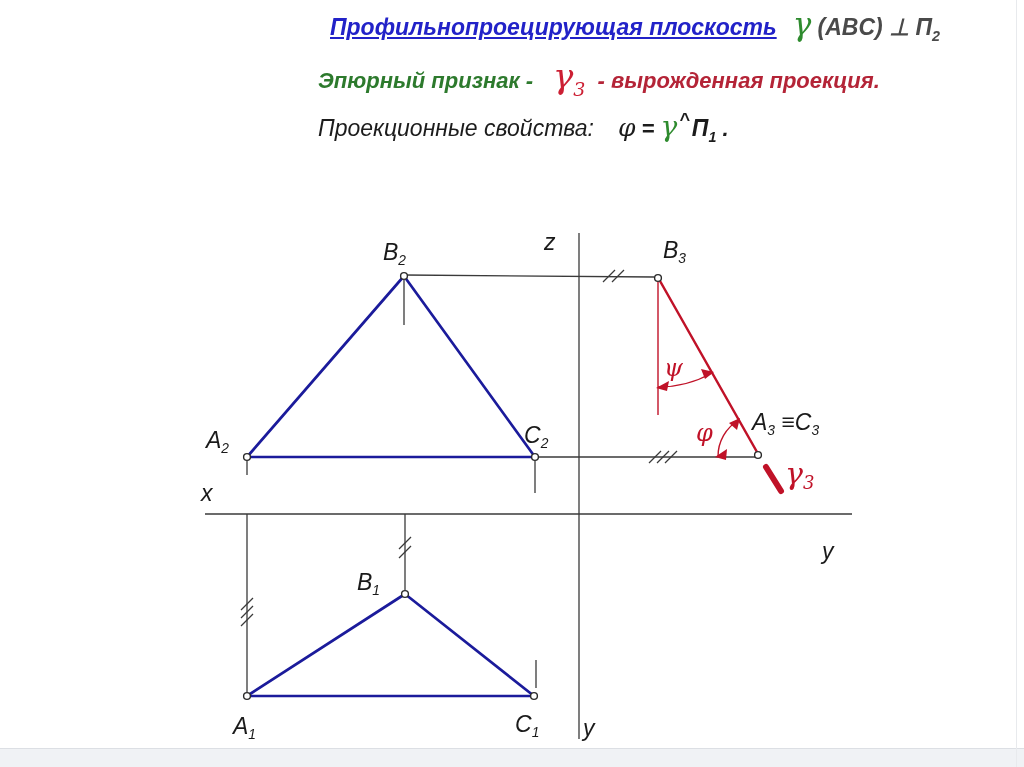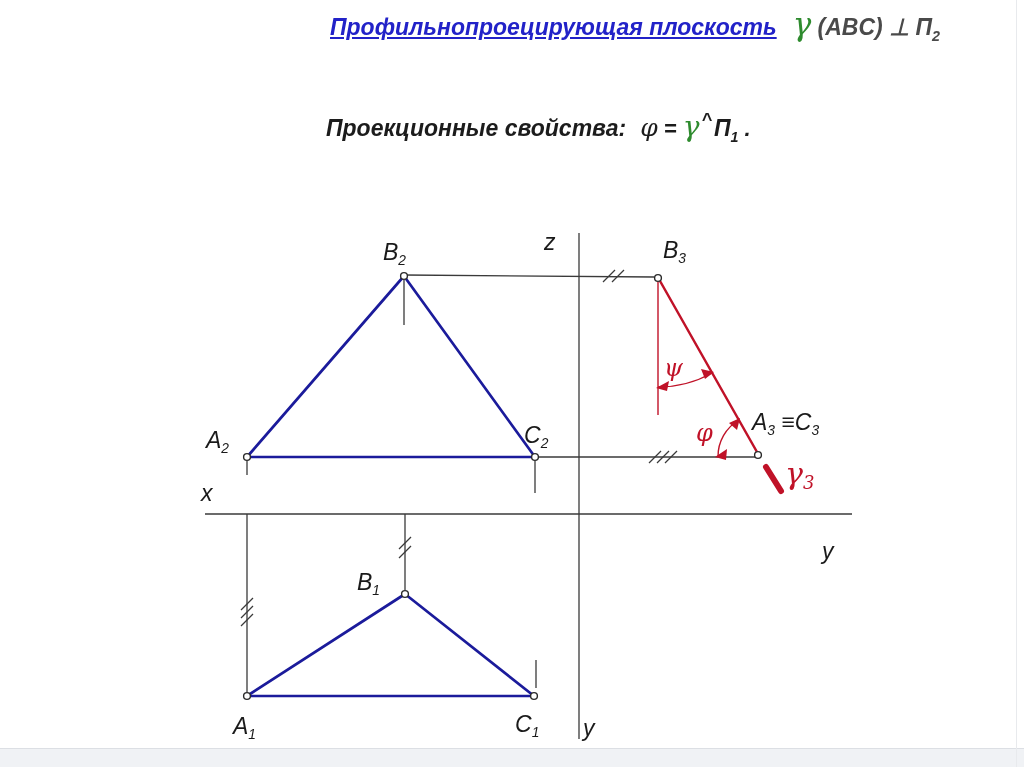--- a/index.html
+++ b/index.html
@@ -17,22 +17,22 @@
   .t-title{font-weight:bold;font-size:23px;color:#2222c8;text-decoration:underline;}
   .t-gamma-big{font-family:"DejaVu Serif",serif;font-size:31px;color:#2e8b2e;margin-left:16px;}
   .t-mid{font-weight:bold;font-size:23px;color:#4a4a4a;}
   .t-mid sub,.t-pi sub{font-size:62%;}
 
   .t-green{font-weight:bold;font-size:22px;color:#2d7a2d;}
   .t-g3{font-family:"DejaVu Serif",serif;font-size:34px;color:#cc1f33;margin:0 12px 0 20px;}
   .t-g3 sub{font-size:56%;}
   .t-darkred{font-weight:bold;font-size:22px;color:#b42437;}
 
-  .t-dark{font-weight:bold;font-size:23px;color:#1c1c1c;margin-left:8px;}
-  .t-f{margin-left:14px;}
+  .t-dark{font-weight:normal;font-size:23px;color:#1c1c1c;}
+  .t-f{margin-left:24px;}
   .t-sym{font-family:"DejaVu Serif",serif;font-size:25px;color:#1c1c1c;}
   .t-eq{font-weight:bold;font-size:22px;color:#1c1c1c;}
   .t-gg{font-family:"DejaVu Serif",serif;font-size:28px;color:#2e8b2e;}
   .t-gdark{font-family:"DejaVu Serif",serif;font-size:28px;color:#1c1c1c;}
   .t-caret{font-weight:bold;font-size:18px;color:#1c1c1c;vertical-align:10px;margin:0 2px;}
   .t-pi{font-weight:bold;font-size:23px;color:#1c1c1c;}
 
   
   .seg-thin{stroke:#3a3a3a;stroke-width:1.3;fill:none;}
   .seg-blue{stroke:#1b1b9b;stroke-width:2.7;fill:none;stroke-linecap:round;}
@@ -113,20 +113,23 @@
       <text x="515" y="732" class="lbl-dark"><tspan>C</tspan><tspan dy="5" font-size="60%">1</tspan></text>
       <text x="664" y="376" class="lbl-red"><tspan>ψ</tspan></text>
       <text x="696" y="441" class="lbl-red"><tspan>φ</tspan></text>
       <text x="785" y="484" class="lbl-gred"><tspan>γ</tspan><tspan dy="5" font-size="60%">3</tspan></text>
     </svg>
 
   <div class="hline l1">
     <span class="t-title">Профильнопроецирующая плоскость</span><span class="t-gamma-big">γ</span><span class="t-mid"><span> (ABC) ⊥ П</span><sub>2</sub></span>
   </div>
 
+  <div class="hline l2">
+    <span class="t-green">Эпюрный признак -</span><span class="t-g3"><span>γ</span><sub>3</sub></span><span class="t-darkred">- вырожденная проекция.</span>
+  </div>
 
   <div class="hline l3">
     <span class="t-dark">Проекционные свойства:</span><span class="t-f"><span class="t-sym">φ</span><span class="t-eq"> = </span><span class="t-gg">γ</span><span class="t-caret">^</span><span class="t-pi"><span>П</span><sub>1</sub></span><span class="t-eq"> .</span></span>
   </div>
 
 
   <div class="footer"></div>
   <div class="edge-r"></div>
 </div>
 

